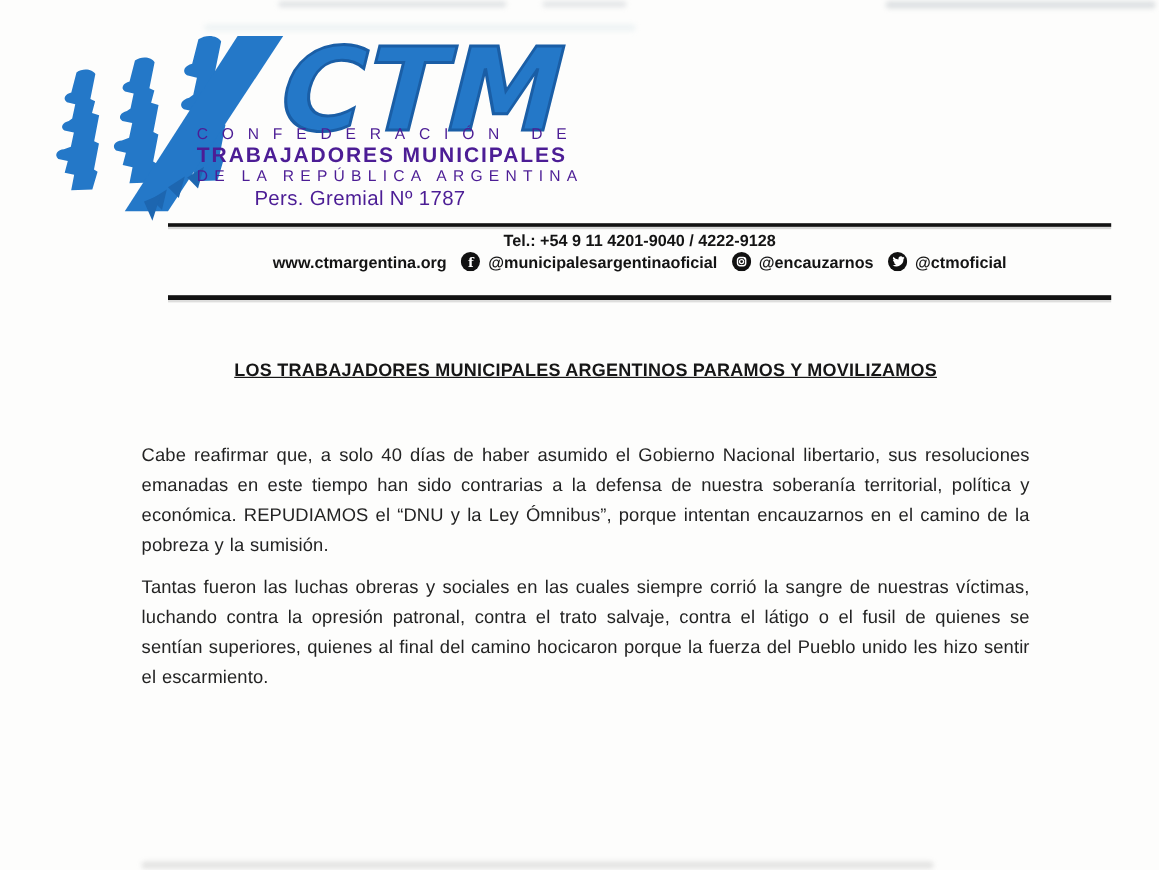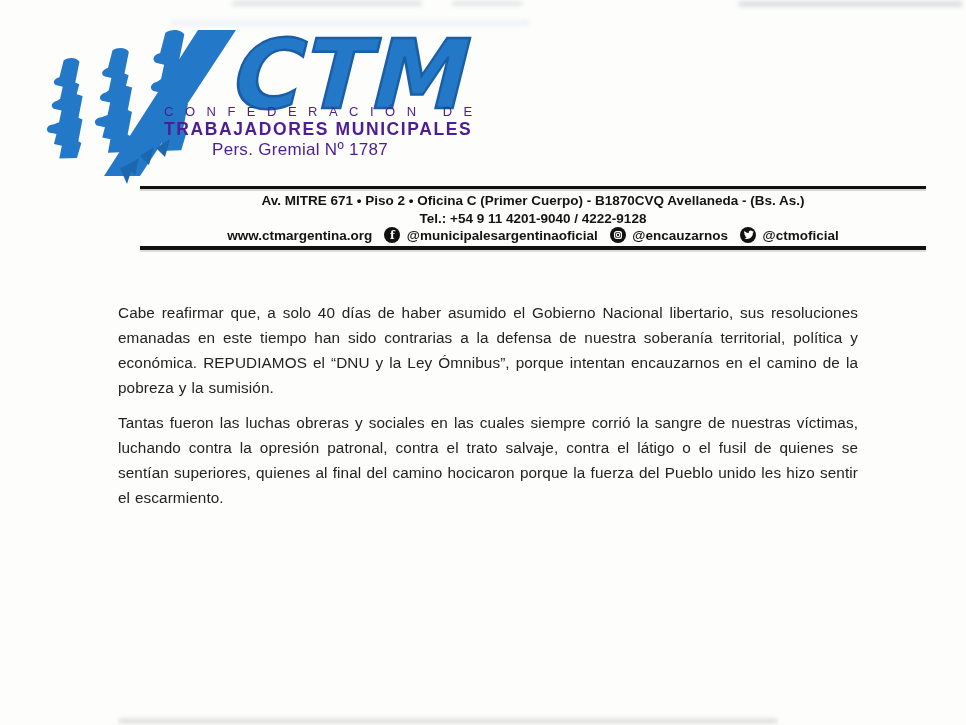--- a/index.html
+++ b/index.html
@@ -70,27 +70,27 @@
       <path d="M80 144 L94 138 L87 160 Z"></path>
     </g>
     <g transform="translate(186,84) skewX(-14)">
       <text x="0" y="0" font-family="DejaVu Sans, sans-serif" font-weight="bold" font-size="96" letter-spacing="2" fill="#2478c8" stroke="#1a5ea6" stroke-width="2.5">CTM</text>
     </g>
   </svg>
 
   <div class="org-block">
     <div class="org-line1">CONFEDERACIÓN DE</div>
     <div class="org-line2">TRABAJADORES MUNICIPALES</div>
+    <div class="org-line3">DE LA REPÚBLICA ARGENTINA</div>
     <div class="org-line4">Pers. Gremial Nº 1787</div>
   </div>
 
   <div class="rule rule-top"></div>
 
   <div class="contact">
-    <div class="contact-row">Av. MITRE 671 • Piso 2 • Oficina C (Primer Cuerpo) - B1870CVQ Avellaneda - (Bs. As.)</div>
     <div class="contact-row">Tel.: +54 9 11 4201-9040 / 4222-9128</div>
     <div class="contact-row">
       <span>www.ctmargentina.org</span>
       <span class="sicon">
         <svg viewBox="0 0 16 16" width="16" height="16">
           <circle cx="8" cy="8" r="8" fill="#111"></circle>
           <text x="8.4" y="12.2" text-anchor="middle" font-family="DejaVu Serif, serif" font-weight="bold" font-size="11" fill="#fff">f</text>
         </svg>
       </span>
       <span>@municipalesargentinaoficial</span>
@@ -109,19 +109,20 @@
           <path fill="#fff" d="M12.9 5.1c.3-.4.5-.8.6-1.2-.4.2-.8.4-1.2.4a2.1 2.1 0 0 0-3.6 1.9A5.9 5.9 0 0 1 4.4 4a2.1 2.1 0 0 0 .6 2.8l-.9-.3c0 1 .7 1.9 1.7 2.1l-.9.1c.3.9 1.1 1.5 2 1.5a4.2 4.2 0 0 1-3.1.9 5.9 5.9 0 0 0 9.1-5v-.3l1-1-1 .3z"></path>
         </svg>
       </span>
       <span>@ctmoficial</span>
     </div>
   </div>
 
   <div class="rule rule-bottom"></div>
 
   <div class="body-block">
+    <h1 class="doc-title">LOS TRABAJADORES MUNICIPALES ARGENTINOS PARAMOS Y MOVILIZAMOS</h1>
     <div id="paragraphs">
         <p class="para">Cabe reafirmar que, a solo 40 días de haber asumido el Gobierno Nacional libertario, sus resoluciones emanadas en este tiempo han sido contrarias a la defensa de nuestra soberanía territorial, política y económica. REPUDIAMOS el “DNU y la Ley Ómnibus”, porque intentan encauzarnos en el camino de la pobreza y la sumisión.</p>
         <p class="para">Tantas fueron las luchas obreras y sociales en las cuales siempre corrió la sangre de nuestras víctimas, luchando contra la opresión patronal, contra el trato salvaje, contra el látigo o el fusil de quienes se sentían superiores, quienes al final del camino hocicaron porque la fuerza del Pueblo unido les hizo sentir el escarmiento.</p>
       </div>
   </div>
 
 </div>
 
 </body></html>

